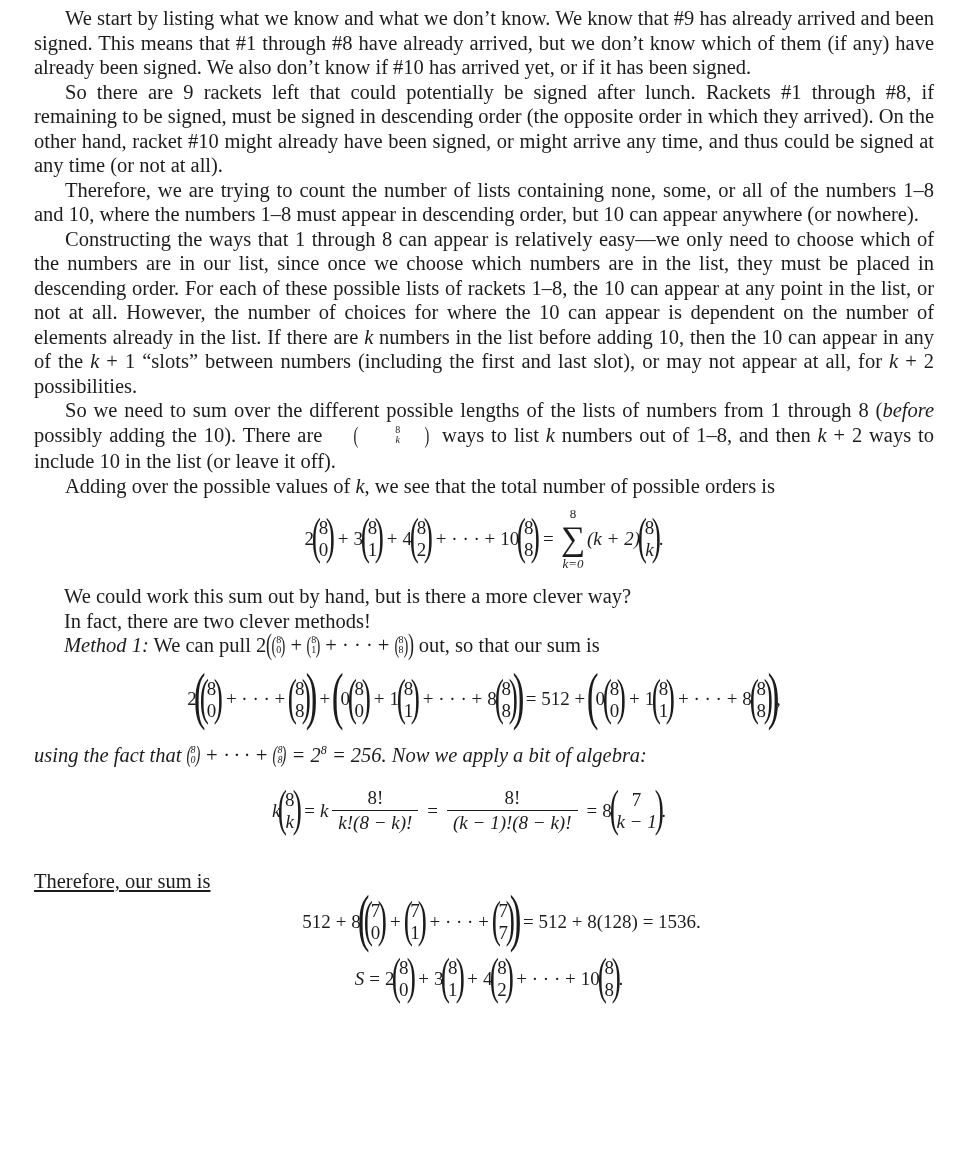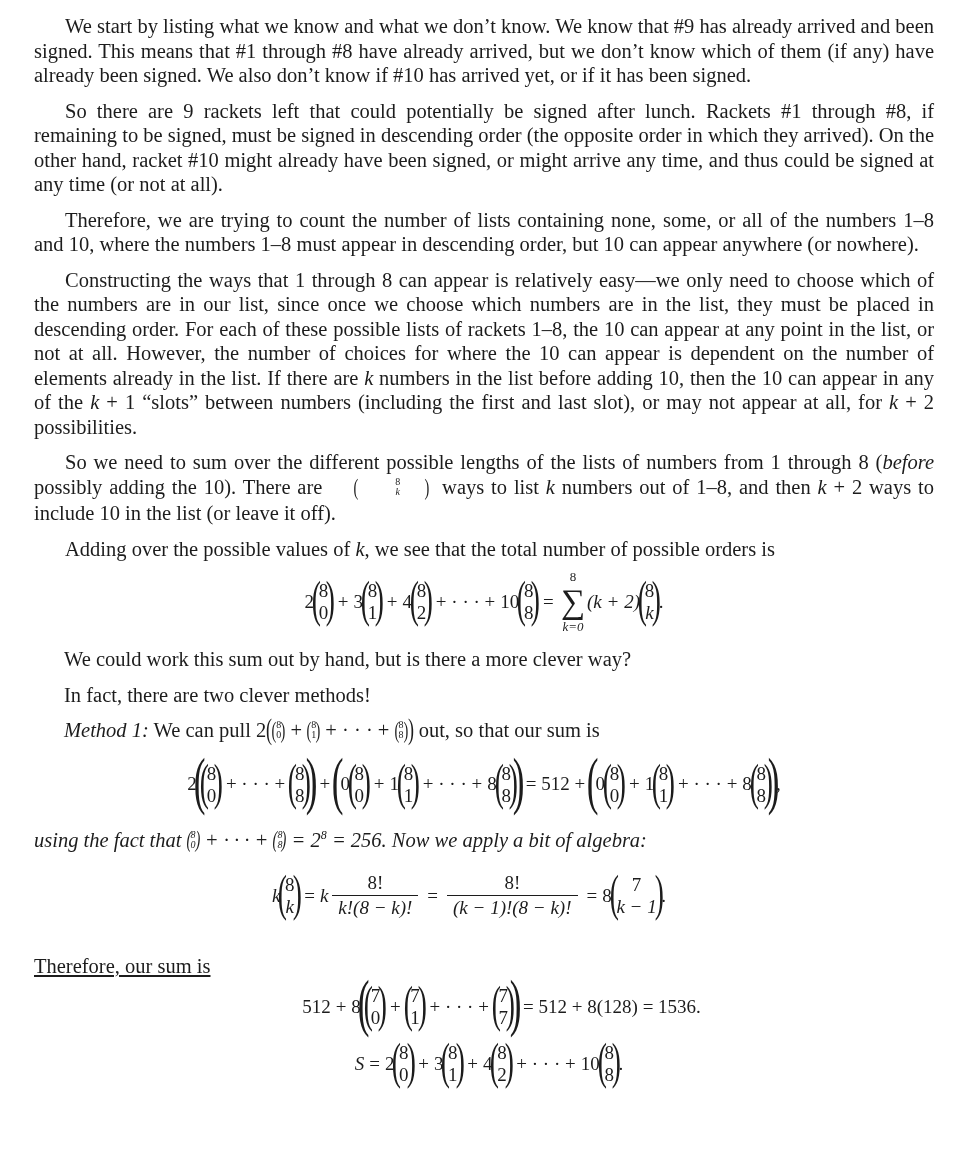--- a/index.html
+++ b/index.html
@@ -1,25 +1,25 @@
 <!DOCTYPE html>
 <html><head>
 <meta charset="utf-8">
 <style>
   html, body { margin:0; padding:0; background:#ffffff; }
   body {
     width:960px; height:1171px; overflow:hidden; position:relative;
     font-family:"Liberation Serif", "DejaVu Serif", serif;
     color:#1c1c1c; font-size:20.5px; line-height:24.5px;
   }
-  .page { position:absolute; left:34px; top:14px; width:900px; }
+  .page { position:absolute; left:34px; top:6px; width:900px; }
   p { margin:0; text-align:justify; }
   .indent { text-indent:31px; }
   .noind { padding-left:30px; }
-  .gap { margin-top:11px; }
+  .gap { }
   i, .it { font-style:italic; }
 
   
   .disp { display:flex; align-items:center; justify-content:center; font-size:19px; }
   .mrow { display:inline-flex; align-items:center; white-space:nowrap; }
   .op { margin:0 5px; }
   .binom { display:inline-flex; align-items:center; }
   .binom .par { font-size:50px; line-height:50px; transform:scaleX(0.55); display:inline-block; font-weight:200; margin:0 -6px; position:relative; top:-3px; }
   .binom .stack { display:inline-flex; flex-direction:column; align-items:center; line-height:22px; font-size:19px; }
   .bigpar { font-size:64px; line-height:64px; transform:scaleX(0.55); display:inline-block; margin:0 -8px; position:relative; top:-4px; }

